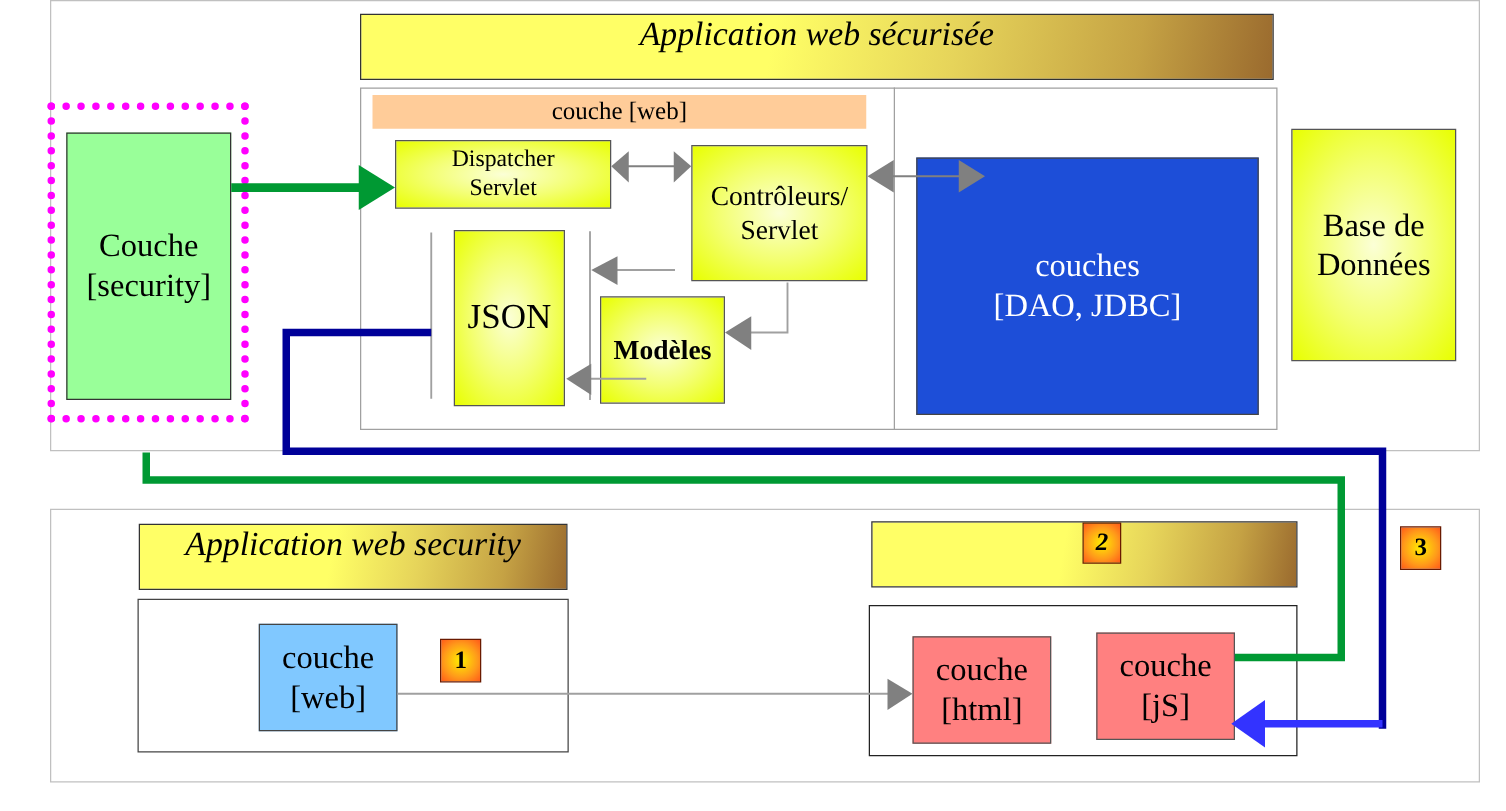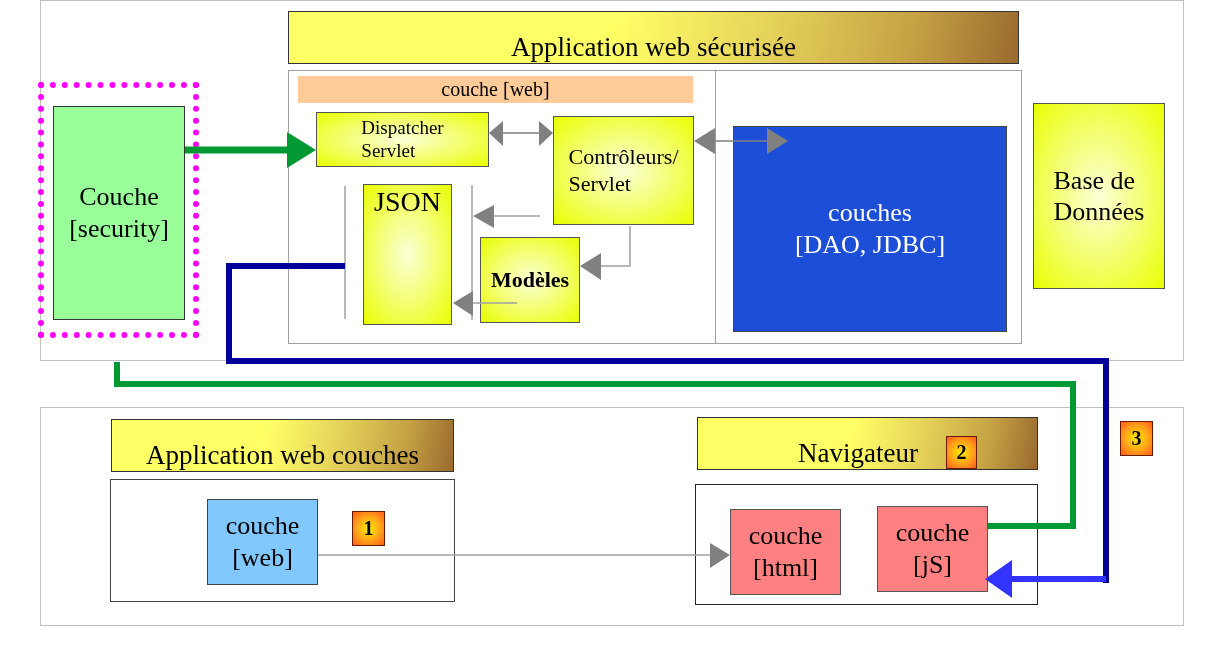--- a/index.html
+++ b/index.html
@@ -1,23 +1,23 @@
 <!DOCTYPE html>
 <html><head>
 <meta charset="utf-8">
 <style>
   html, body { margin:0; padding:0; background:#ffffff; }
   body { width:1205px; height:649px; position:relative; overflow:hidden;
          font-family:"Liberation Serif", "DejaVu Serif", serif; color:#000; }
   .abs { position:absolute; box-sizing:border-box; }
   .frame { border:1px solid #c0c0c0; }
   .title-bar { border:1px solid #333; background:linear-gradient(100deg,#ffff66 0%,#ffff66 45%,#e6d45a 65%,#c5a244 85%,#9a6a2e 100%);
-               display:flex; align-items:flex-end; justify-content:center; }
+               display:flex; align-items:flex-start; justify-content:center;font-style:italic; }
   .ybox { border:1px solid #555; background:radial-gradient(ellipse at center,#fbffd6 0%,#f3ff70 50%,#e8ff00 100%);
-          display:flex; align-items:center; justify-content:center; line-height:1.2; }
+          display:flex; align-items:center; justify-content:center; text-align:center; line-height:1.2; }
   .pbox { border:1px solid #555; background:#ff8080; display:flex; align-items:center; justify-content:center; text-align:center; line-height:1.25; font-size:26px; }
   .badge { border:1px solid #6a1a00; background:radial-gradient(circle,#ffee00 0%,#ff9a1a 60%,#ff5a1a 100%);
            font-weight:bold; font-size:20px; display:flex; align-items:center; justify-content:center; }
   svg.overlay { position:absolute; left:0; top:0; }
 </style>
 </head>
 <body>
 
 <div class="abs frame" style="left:40px;top:0;width:1144px;height:361px;"></div>
 <div class="abs frame" style="left:40px;top:407px;width:1144px;height:219px;"></div>
@@ -36,21 +36,21 @@
 <div class="abs ybox" style="left:316px;top:112px;width:173px;height:55px;font-size:19px;white-space:pre-line;">
   <span>Dispatcher
 Servlet</span>
 </div>
 
 <div class="abs ybox" style="left:553px;top:116px;width:141px;height:109px;font-size:22px;white-space:pre-line;">
   <span>Contrôleurs/
 Servlet</span>
 </div>
 
-<div class="abs ybox" style="left:363px;top:184px;width:89px;height:141px;font-size:28px;align-items:flex-start;">
+<div class="abs ybox" style="left:363px;top:184px;width:89px;height:141px;font-size:28px;align-items:flex-start;padding-top:52px;">
   <span>JSON</span>
 </div>
 
 <div class="abs ybox" style="left:480px;top:237px;width:100px;height:86px;font-size:22px;padding-left:0;font-weight:bold;">
   <span>Modèles</span>
 </div>
 
 <div class="abs" style="left:733px;top:97px;width:274px;height:206px;background:#1d4ed8;border:1px solid #444;display:flex;align-items:center;justify-content:center;text-align:center;color:#fff;font-size:26px;line-height:1.25;white-space:pre-line;margin-top:29px;">
   <span>couches
 [DAO, JDBC]</span>
@@ -61,33 +61,32 @@
 Données</span>
 </div>
 
 <div class="abs" style="left:38px;top:82px;width:161px;height:256px;border:6px dotted #ff00ff;"></div>
 <div class="abs" style="left:53px;top:106px;width:132px;height:214px;background:#99ff99;border:1px solid #333;display:flex;align-items:center;justify-content:center;text-align:center;font-size:26px;line-height:1.25;white-space:pre-line;">
   <span>Couche
 [security]</span>
 </div>
 
 <div class="abs title-bar" style="left:111px;top:419px;width:343px;height:53px;font-size:27px;">
-  <span>Application web couches</span>
+  <span>Application web security</span>
 </div>
 <div class="abs" style="left:110px;top:479px;width:345px;height:123px;border:1px solid #444;"></div>
 <div class="abs" style="left:207px;top:499px;width:111px;height:86px;background:#80c8ff;border:1px solid #444;display:flex;align-items:center;justify-content:center;text-align:center;font-size:26px;line-height:1.25;white-space:pre-line;">
   <span>couche
 [web]</span>
 </div>
 <div class="abs badge" style="left:352px;top:511px;width:33px;height:35px;">
   <span>1</span>
 </div>
 
 <div class="abs title-bar" style="left:697px;top:417px;width:341px;height:53px;font-size:27px;">
-  <span style="margin-left:40px;">Navigateur</span>
   <span class="badge" style="display:inline-flex;width:31px;height:33px;margin-left:28px;box-sizing:border-box;">2</span>
 </div>
 <div class="abs" style="left:695px;top:484px;width:343px;height:121px;border:1px solid #222;"></div>
 <div class="abs pbox" style="left:730px;top:509px;width:111px;height:86px;white-space:pre-line;">
   <span>couche
 [html]</span>
 </div>
 <div class="abs pbox" style="left:877px;top:506px;width:111px;height:86px;white-space:pre-line;">
   <span>couche
 [jS]</span>

